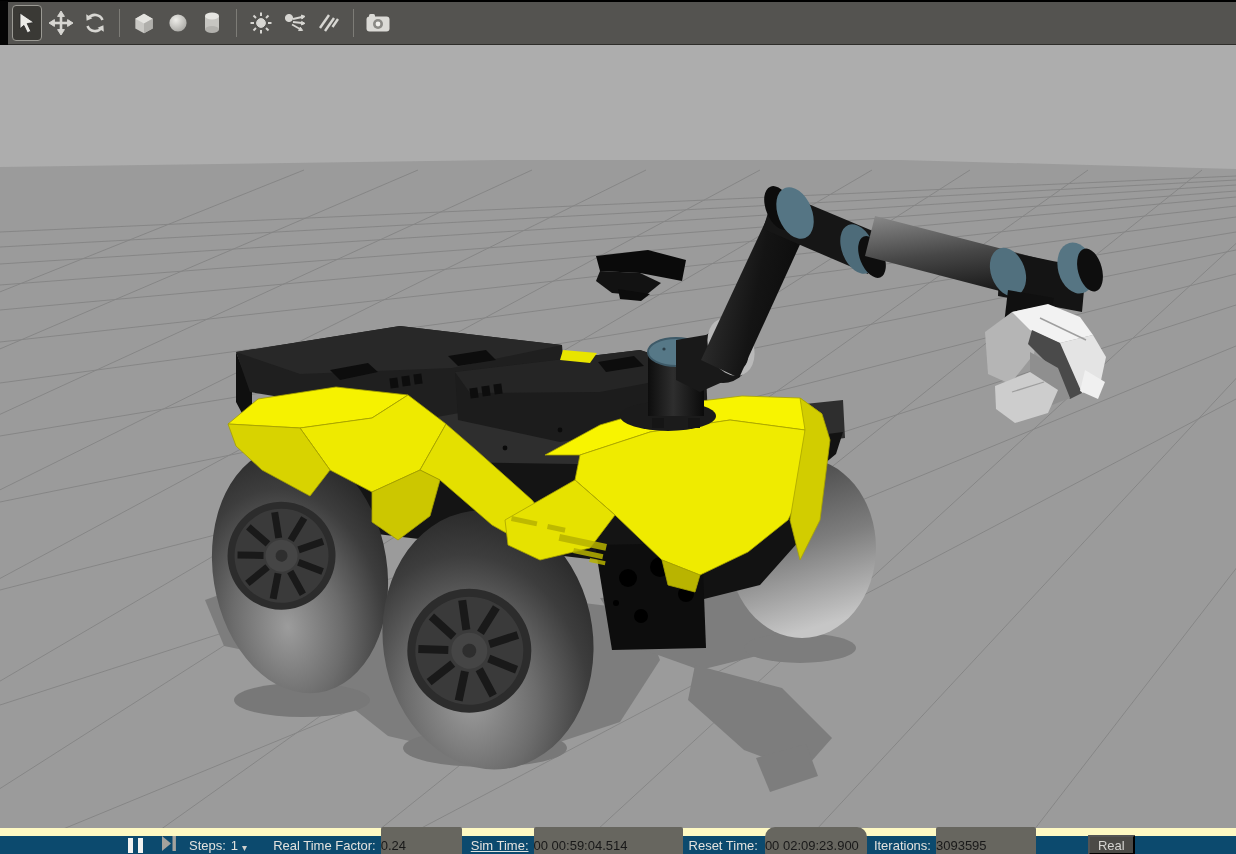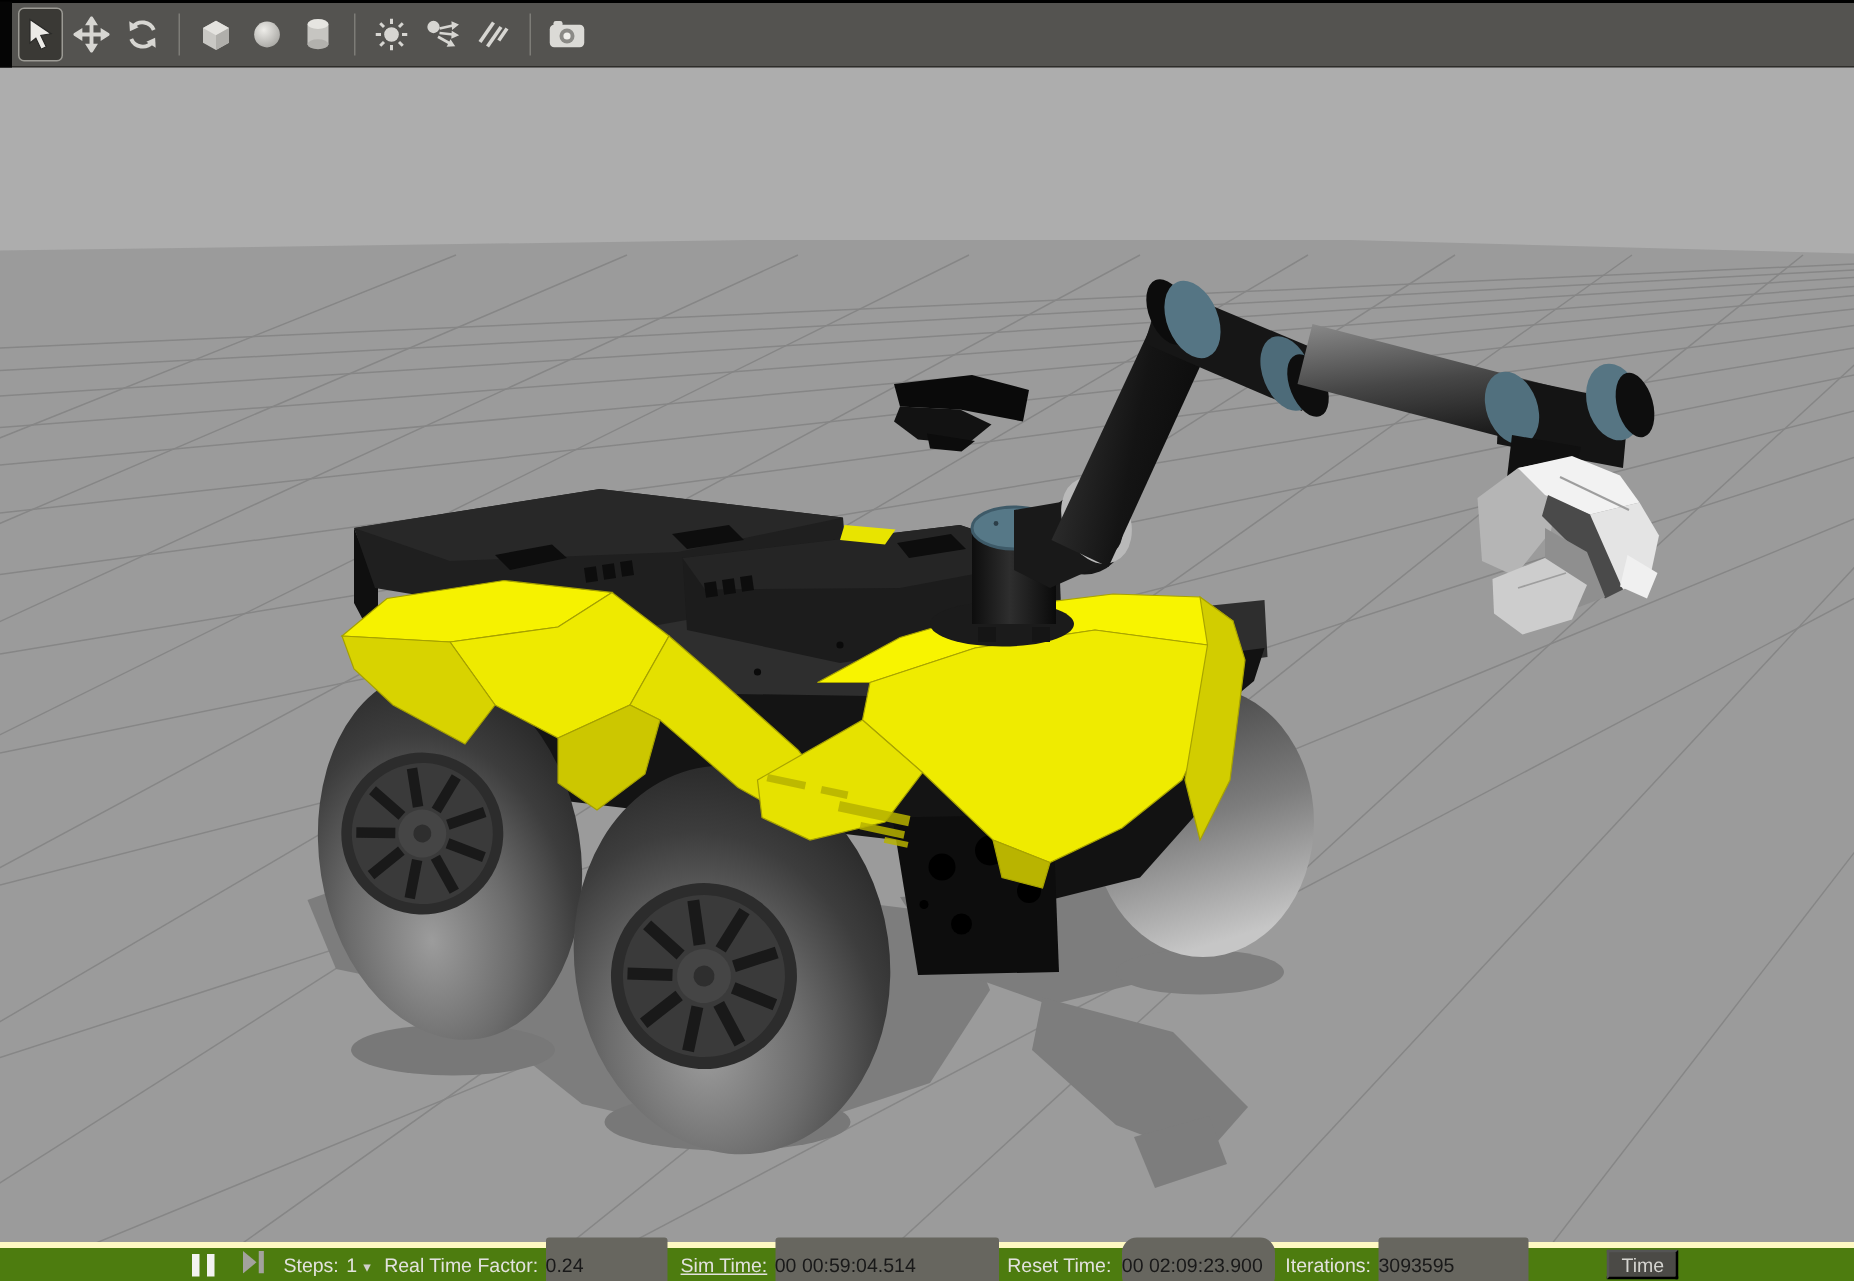--- a/index.html
+++ b/index.html
@@ -20,36 +20,36 @@
   .tool.active{ background:#3a3935; border:1px solid #9b9a94; }
   .tool svg{ display:block; }
   .tb-sep{ width:1px; height:28px; background:#7d7c77; margin:0 7px; flex:none; }
 
   
   .viewport{ position:absolute; top:45px; left:0; width:1236px; height:783px; }
 
   
   .statusbar{
     position:absolute; left:0; top:828px; width:1236px; height:26px;
-    background:#4d7c0f; border-top:4px solid #fef9c3;
+    background:#0c4a6e; border-top:8px solid #fef9c3;
     display:flex; align-items:center;
     color:#e3e2de; font-size:13px; white-space:nowrap;
   }
   .sb-label{ color:#e3e2de; }
   .sb-box{
     height:36px; background:#67665f; border-radius:2px; color:#191919;
     display:flex; align-items:center; padding:0 0; font-size:13px;
   }
   .pause-btn{ display:flex; gap:5px; margin-left:128px; align-items:center; }
   .pause-btn .bar{ width:5px; height:15px; background:#f3f3f1; }
   .step-btn{ margin-left:18px; display:flex; align-items:center; }
   .steps-group{ margin-left:12px; display:flex; align-items:center; }
   .steps-group .val{ margin-left:5px; }
   .caret{ font-size:10px; color:#d0cfcb; margin-left:4px; transform:translateY(2px); }
-  .rtf-label{ margin-left:9px; }
+  .rtf-label{ margin-left:26px; }
   .rtf-box{ margin-left:5px; width:81px; }
   .sim-label{ margin-left:9px;text-decoration:underline; }
   .sim-box{ margin-left:5px; width:149px;text-align:center; }
   .real-label{ margin-left:6px; }
   .real-box{ margin-left:7px; width:102px;border-radius:10px; }
   .iter-label{ margin-left:7px; }
   .iter-box{ margin-left:5px; width:100px; }
   .reset-btn{
     margin-left:52px; height:20px; padding:0 8px; background:#4b4a46;
     color:#d5d4d0; font-size:13px; display:flex; align-items:center; border-radius:1px;
@@ -484,14 +484,14 @@
   <span class="sb-label real-label">Reset Time:</span>
   <div class="sb-box real-box">
     <span>00 02:09:23.900</span>
   </div>
 
   <span class="sb-label iter-label">Iterations:</span>
   <div class="sb-box iter-box">
     <span>3093595</span>
   </div>
 
-  <button class="reset-btn">Time</button>
+  <button class="reset-btn">Real</button>
 </div>
 
 </body></html>

